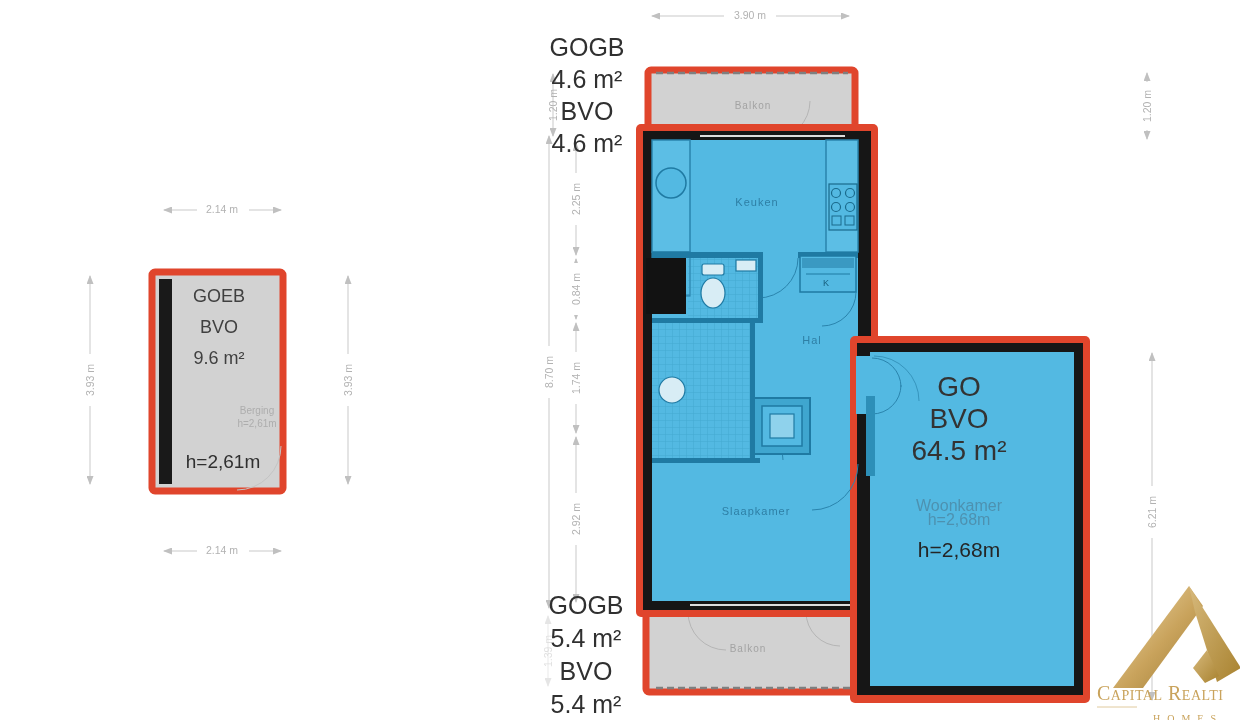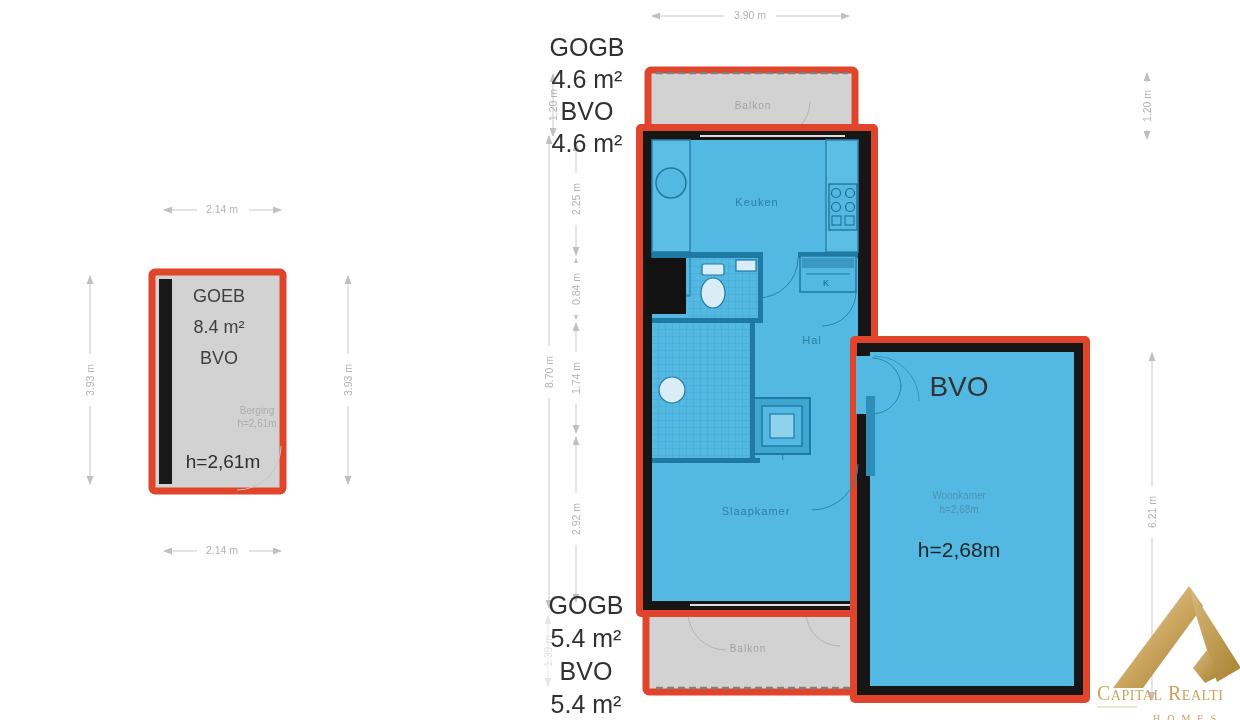--- a/index.html
+++ b/index.html
@@ -7,21 +7,21 @@
          font-family:"Liberation Sans",sans-serif;}
   .plan-svg{position:absolute;left:0;top:0;z-index:1;}
   .anno{position:absolute;z-index:2;text-align:center;color:#333;}
   .anno div{white-space:nowrap;text-align:center;}
   .goeb-anno{left:158px;top:281px;width:122px;font-size:18px;line-height:31px;color:#404040;}
   .goeb-faint{left:192px;top:372px;width:130px;font-size:10px;line-height:13px;color:#8f8f8f;opacity:.55;z-index:1;margin-top:32px;}
   .goeb-h{left:162px;top:451px;width:122px;font-size:19px;color:#2f2f2f;}
   .gogb-top{left:540px;top:31px;width:94px;font-size:25px;line-height:32px;color:#303030;}
   .gogb-bottom{left:538px;top:589px;width:96px;font-size:25px;line-height:33px;color:#303030;}
   .go-anno{left:878px;top:371px;width:162px;font-size:28px;line-height:32px;color:#333333;}
-  .living-faint{left:878px;top:489px;width:162px;font-size:10px;line-height:14px;color:#4a7d96;opacity:.65;}
+  .living-faint{left:878px;top:499px;width:162px;font-size:16px;line-height:14px;color:#4a7d96;opacity:.65;}
   .living-h{left:878px;top:538px;width:162px;font-size:21px;color:#252525;}
   .logo-box{position:absolute;left:1093px;top:576px;width:147px;height:172px;overflow:hidden;z-index:2;}
 </style>
 </head>
 <body>
 
 <div class="stage">
 
   <svg class="plan-svg" width="1240" height="720" viewBox="0 0 1240 720">
     <defs>
@@ -202,41 +202,43 @@
       </g>
     </g>
   </svg>
 
   <div class="anno goeb-faint">
     <div>Berging</div>
     <div>h=2,61m</div>
   </div>
   <div class="anno goeb-anno">
     <div>GOEB</div>
-    <div>8.4 m²</div>
-    <div>BVO</div>
+    <div>BVO</div>
+    <div>9.6 m²</div>
   </div>
   <div class="anno goeb-h">h=2,61m</div>
 
   <div class="anno gogb-top">
     <div>GOGB</div>
     <div>4.6 m²</div>
     <div>BVO</div>
     <div>4.6 m²</div>
   </div>
 
   <div class="anno gogb-bottom">
     <div>GOGB</div>
     <div>5.4 m²</div>
     <div>BVO</div>
     <div>5.4 m²</div>
   </div>
 
   <div class="anno go-anno">
-    <div>BVO</div>
+    <div>GO</div>
+    <div>BVO</div>
+    <div>64.5 m²</div>
   </div>
   <div class="anno living-faint">
     <div>Woonkamer</div>
     <div>h=2,68m</div>
   </div>
   <div class="anno living-h">h=2,68m</div>
 
   <div class="logo-box">
     <svg width="210" height="172" viewBox="0 0 210 172">
       <path d="M20,112 L96,10 L110,30 L50,112 Z" fill="url(#goldL)"></path>

